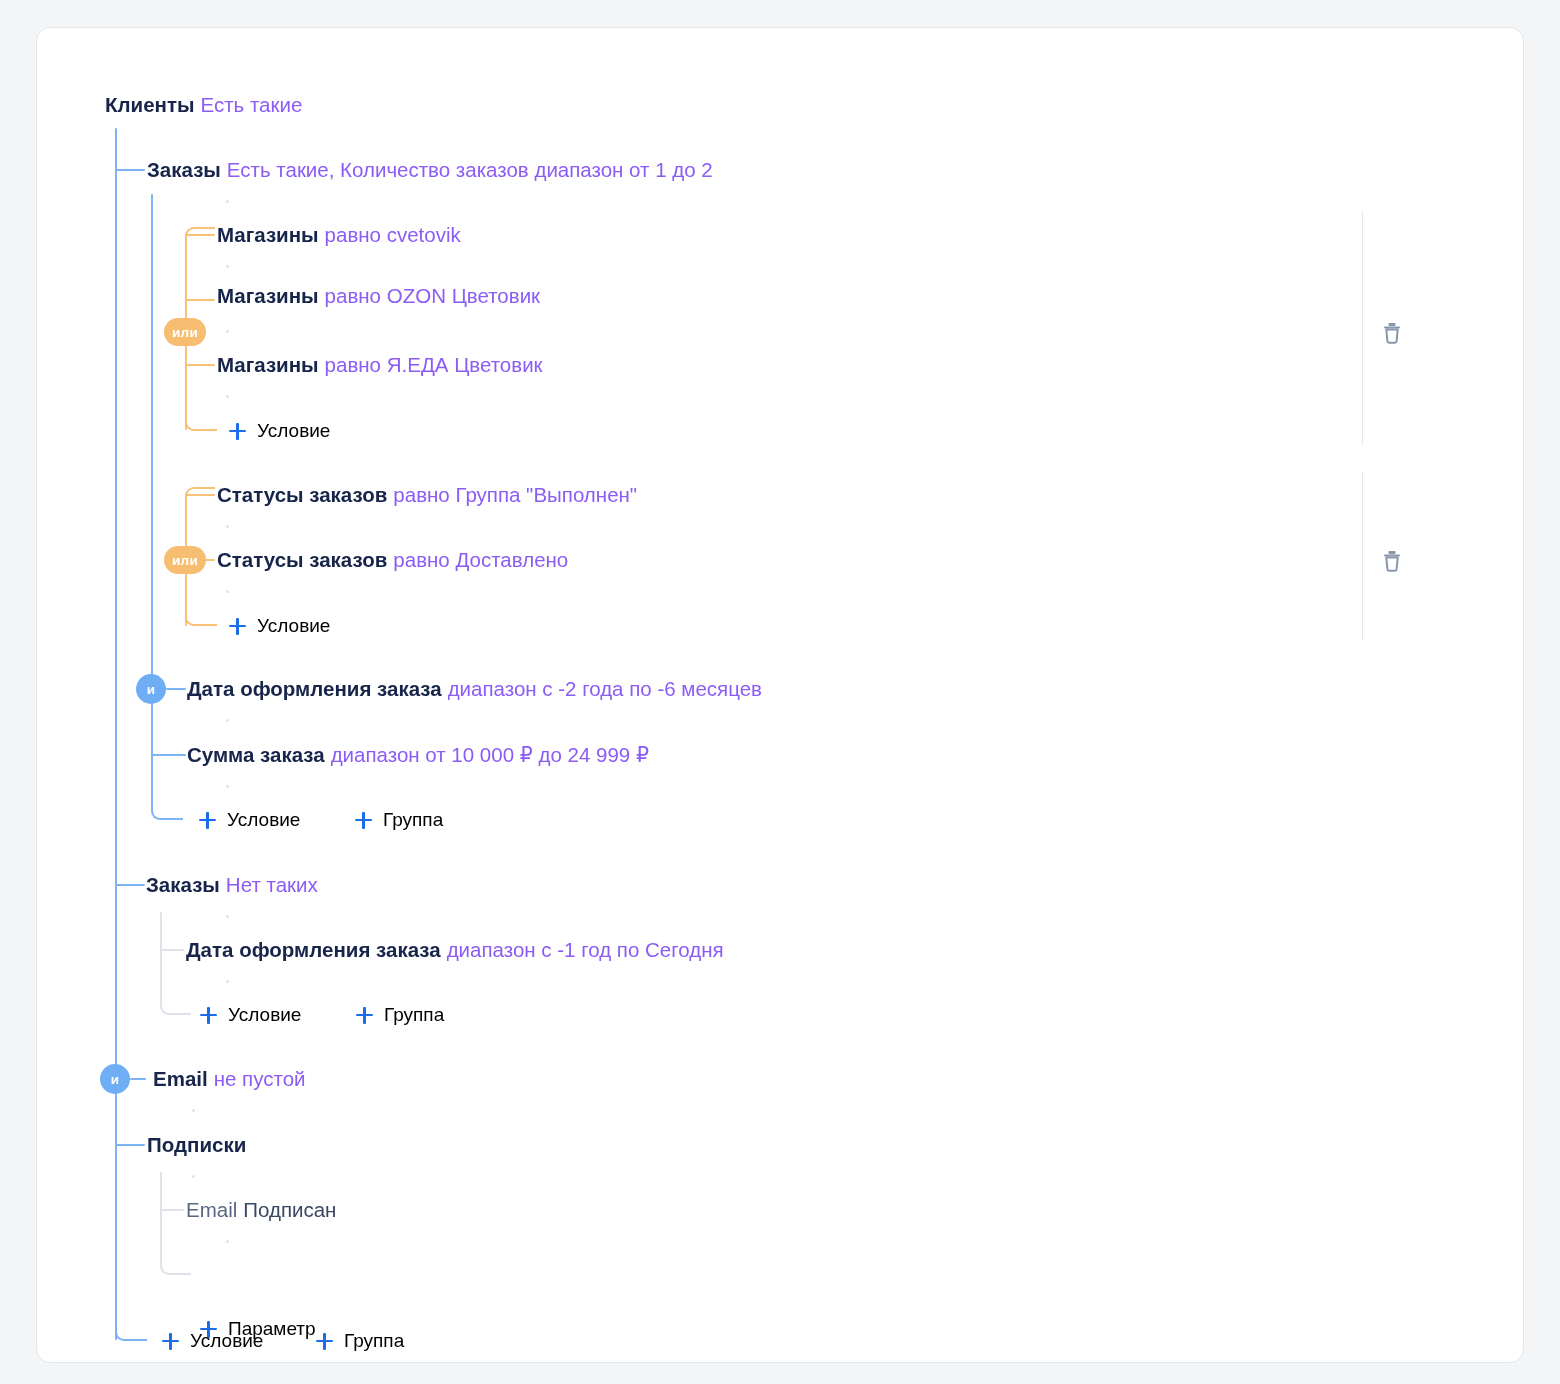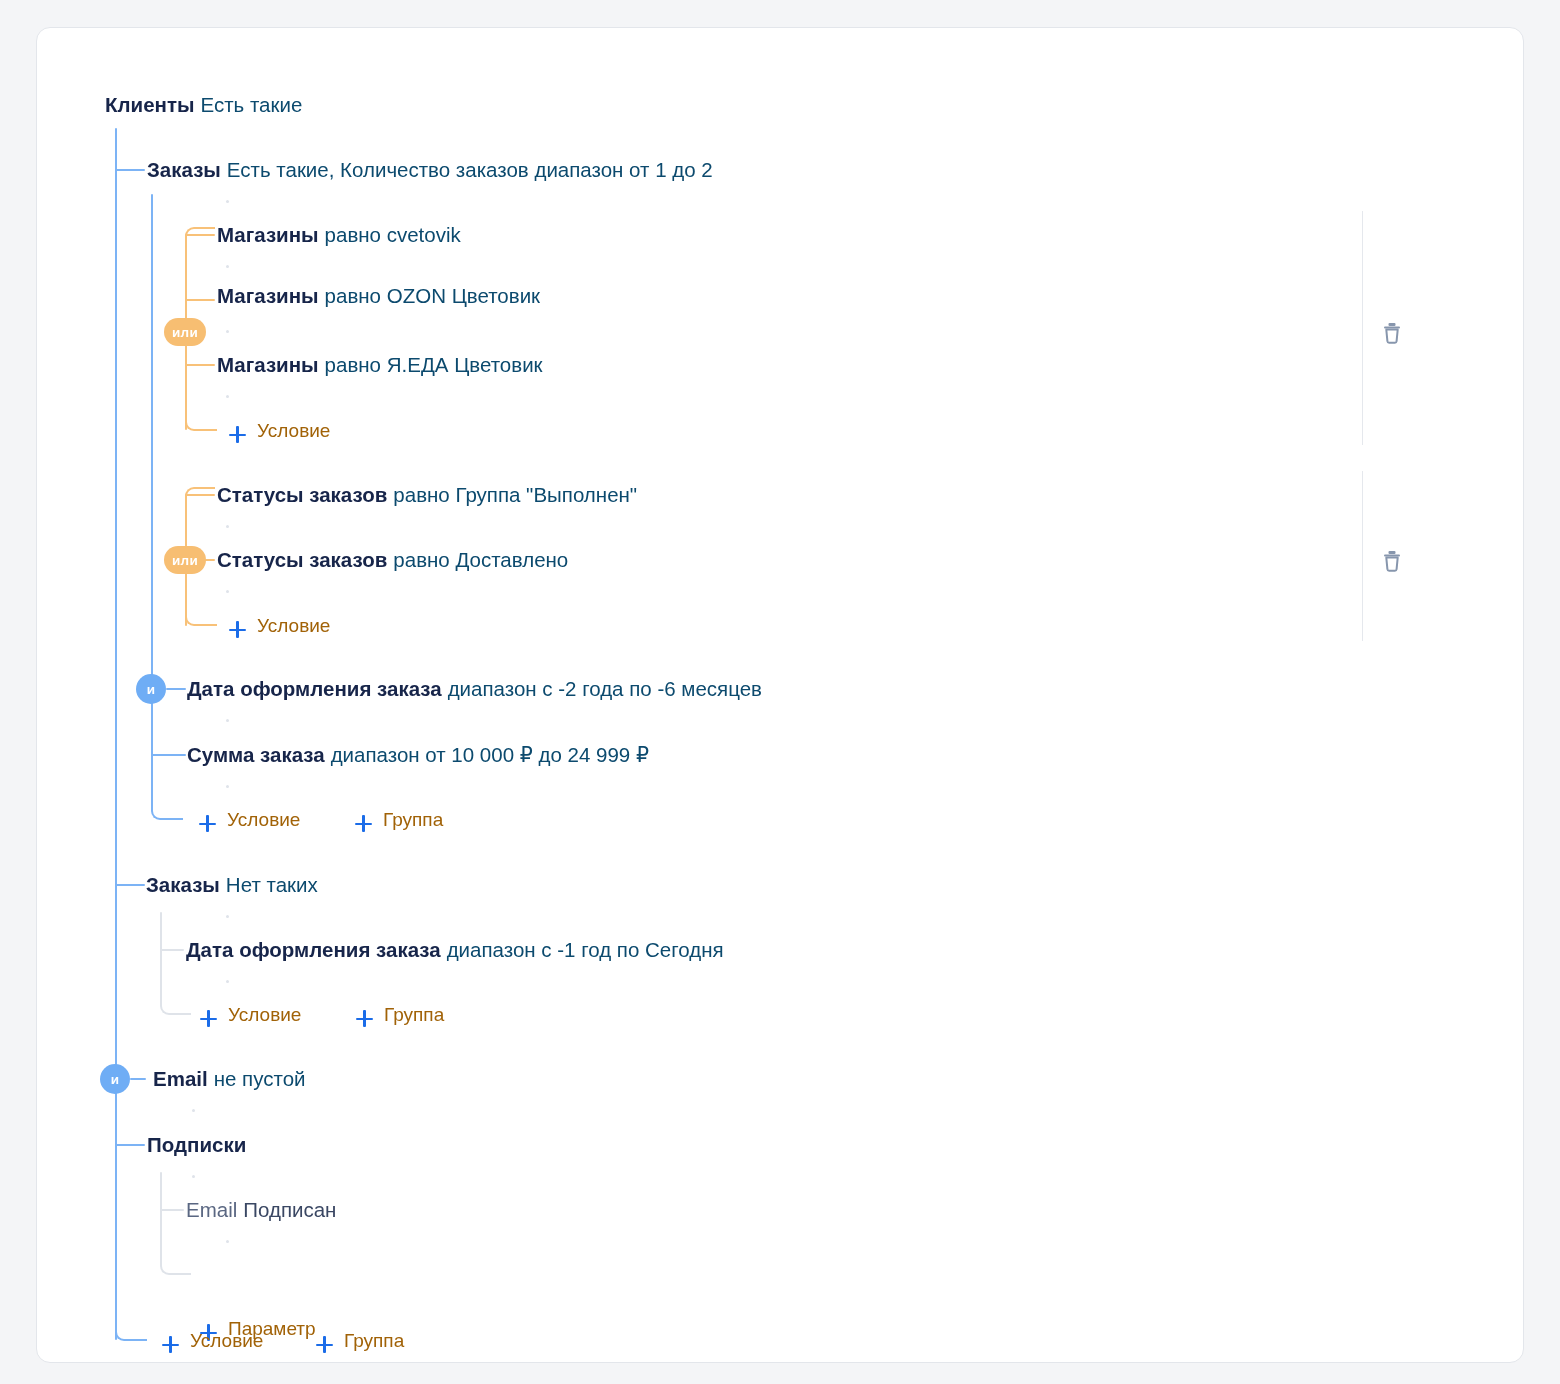--- a/index.html
+++ b/index.html
@@ -41,21 +41,21 @@
     line-height: 28px;
     color: #1d2b4c;
     transform: translateY(-50%);
   }
   .label .name {
     font-weight: 700;
     color: #17254a;
   }
   .label .op {
     font-weight: 400;
-    color: #0c4a6e;
+    color: #8b5cf6;
     margin-left: 6px;
   }
   .label.plain .name {
     font-weight: 400;
     color: #5a6782;
   }
   .label.plain .op {
     color: #3a4763;
   }
 
@@ -133,23 +133,23 @@
     background: #6fadf5;
     width: 30px;
     height: 30px;
     border-radius: 50%;
   }
 
   
   .addlink {
     position: absolute;
     display: flex;
-    align-items: flex-end;
+    align-items: center;
     gap: 11px;
-    color: #a16207;
+    color: #000000;
     font-size: 19px;
     line-height: 24px;
     white-space: nowrap;
     cursor: pointer;
     transform: translateY(-50%);
     z-index: 2;
   }
   .addlink .plus {
     display: inline-block;
     position: relative;

